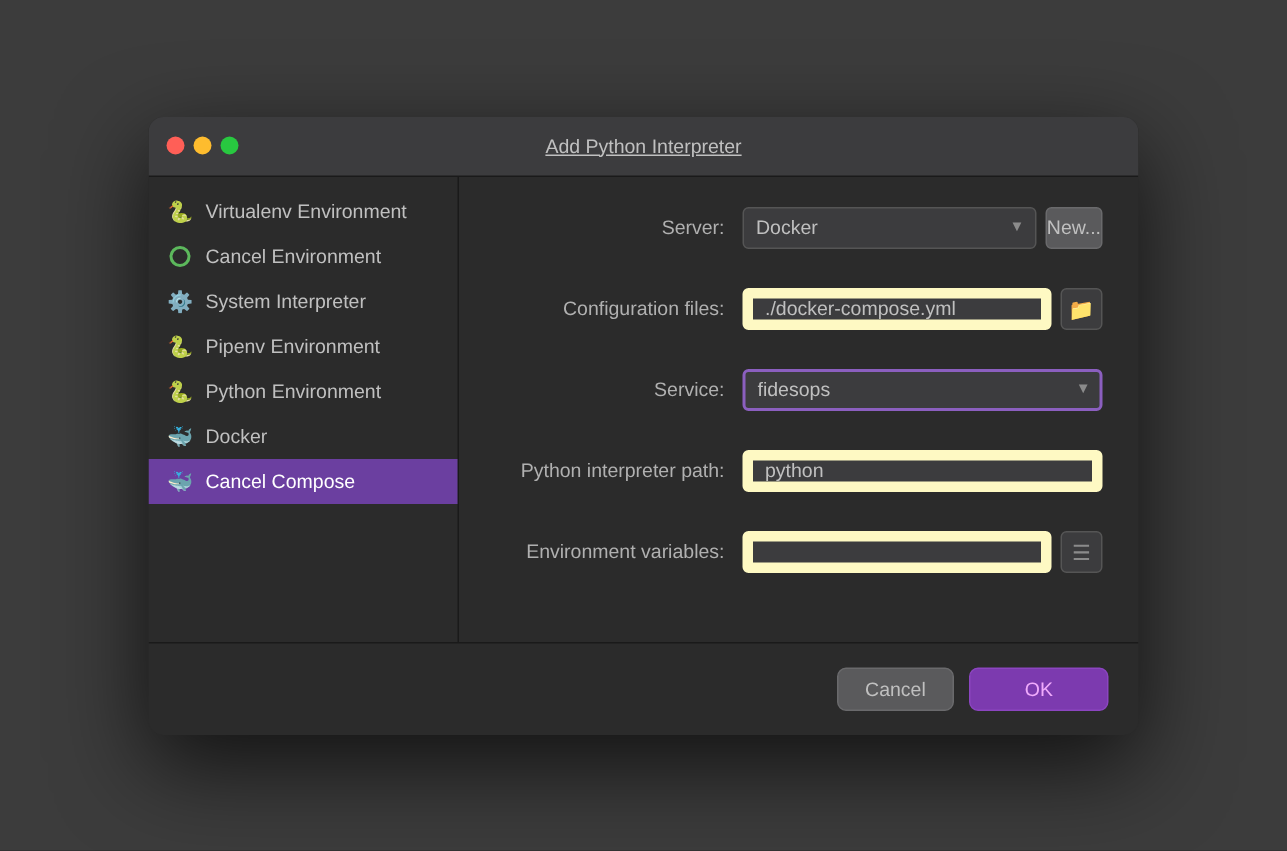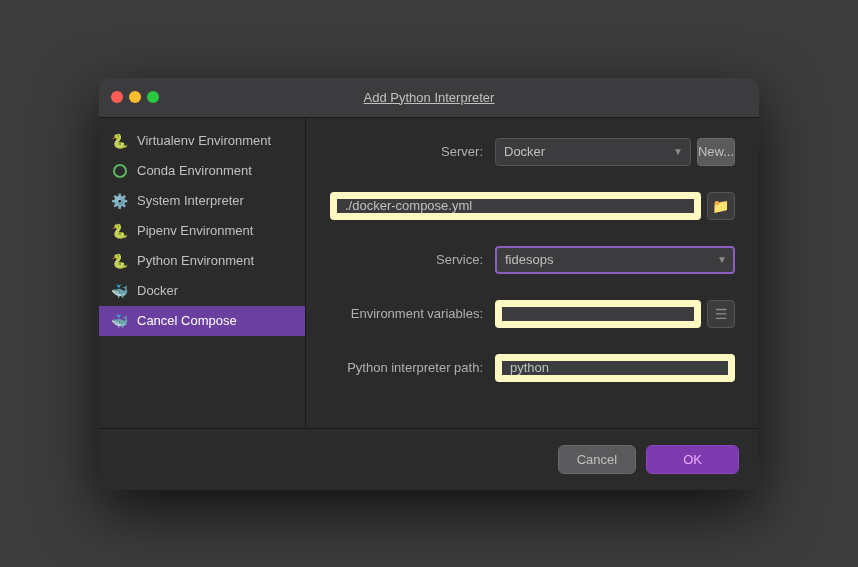--- a/index.html
+++ b/index.html
@@ -262,21 +262,21 @@
 
       <div class="sidebar-item">
         <div class="sidebar-icon" style="color:#e86b3c;">🐍</div>
         <span>Virtualenv Environment</span>
       </div>
 
       <div class="sidebar-item">
         <div class="sidebar-icon">
           <span class="conda-icon"></span>
         </div>
-        <span>Conda Environment</span>
+        <span>Cancel Environment</span>
       </div>
 
       <div class="sidebar-item">
         <div class="sidebar-icon" style="color:#c0c0c0;">⚙️</div>
         <span>System Interpreter</span>
       </div>
 
       <div class="sidebar-item">
         <div class="sidebar-icon" style="color:#e86b3c;">🐍</div>
         <span>Pipenv Environment</span>
@@ -308,20 +308,21 @@
             <select>
               <option>Docker</option>
             </select>
             <span class="select-arrow">▼</span>
           </div>
           <button class="btn-new">New...</button>
         </div>
       </div>
 
       <div class="form-row">
+        <span class="form-label">Configuration files:</span>
         <div class="form-control">
           <input type="text" class="input-field" value="./docker-compose.yml" style="">
           <div class="file-browse-btn">
             <span>📁</span>
           </div>
         </div>
       </div>
 
       <div class="form-row">
         <span class="form-label">Service:</span>
@@ -329,33 +330,33 @@
           <div class="select-wrapper service-select">
             <select>
               <option>fidesops</option>
             </select>
             <span class="select-arrow">▼</span>
           </div>
         </div>
       </div>
 
       <div class="form-row">
+        <span class="form-label">Python interpreter path:</span>
+        <div class="form-control">
+          <input type="text" class="input-field" value="python" style="">
+        </div>
+      </div>
+
+      <div class="form-row">
         <span class="form-label">Environment variables:</span>
         <div class="form-control">
           <input type="text" class="input-field" style="">
           <div class="file-browse-btn">
             <span>☰</span>
           </div>
-        </div>
-      </div>
-
-      <div class="form-row">
-        <span class="form-label">Python interpreter path:</span>
-        <div class="form-control">
-          <input type="text" class="input-field" value="python" style="">
         </div>
       </div>
 
       <div class="spacer"></div>
 
     </div>
   </div>
 
   <div class="dialog-footer">
     <button class="btn-cancel">Cancel</button>

